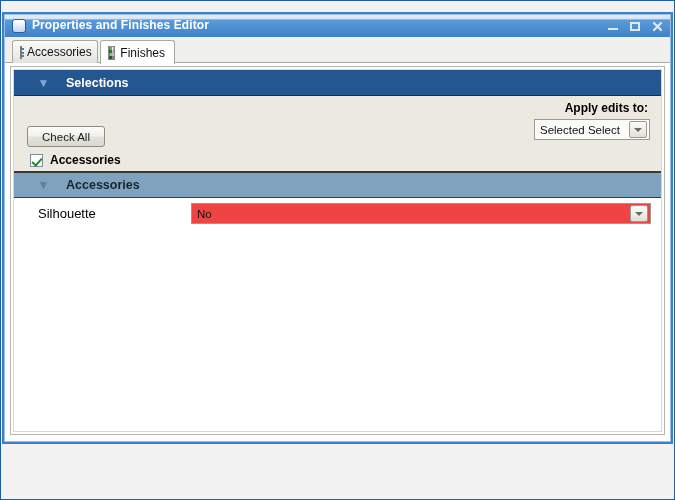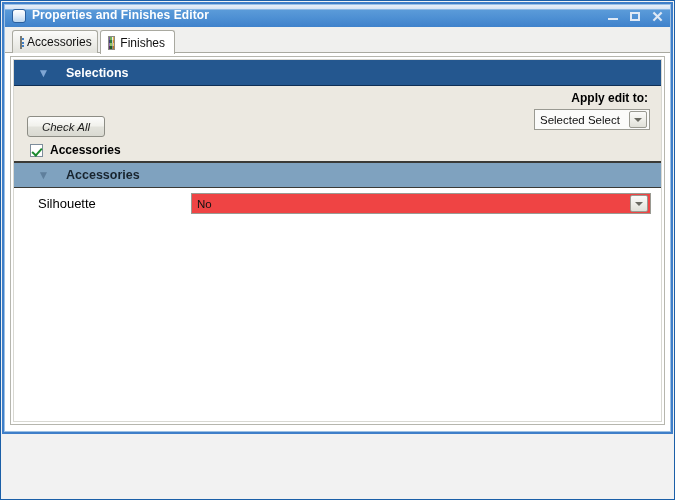--- a/index.html
+++ b/index.html
@@ -20,21 +20,21 @@
     position: absolute;
     left: 0; top: 0;
     width: 675px;
     height: 500px;
     box-sizing: border-box;
     background: #f2f2f2;
     border: 1px solid #1b5fa8;
   }
   .frame-inner {
     position: absolute;
-    left: 1px; top: 1px;
+    left: 1px; top: 11px;
     width: 671px;
     height: 432px;
     box-sizing: border-box;
     border: 2px solid #3f7fc9;
     background: #fdfdfd;
   }
   .frame-inner2 {
     position: absolute;
     left: 0px; top: 0px;
     right: 0; bottom: 0;
@@ -253,21 +253,21 @@
     border-radius: 3px;
     background: linear-gradient(to bottom, #fcfcfb 0%, #f1f1ec 48%, #e3e3dc 52%, #d9d9d1 100%);
     font-size: 11.5px;
     color: #1a1a1a;
     display: flex;
     align-items: center;
     justify-content: center;
     cursor: pointer;
     font-family: "Liberation Sans", sans-serif;
   }
-  .btn-check-all { left: 13px; top: 30px; width: 78px; font-style: italic; }
+  .btn-check-all { left: 13px; top: 30px; width: 78px; }
   .btn-uncheck-all { left: 93px; top: 30px; width: 90px; }
 
   .chk-row {
     position: absolute;
     left: 16px; top: 57px;
     display: flex;
     align-items: center;
     cursor: pointer;
   }
   .chk-box {
@@ -446,21 +446,21 @@
           <div class="selections-body">
 
             <div class="btn btn-check-all">Check All</div>
 
             <div class="chk-row">
               <span class="chk-box checked"></span>
               <span class="chk-label">Accessories</span>
             </div>
 
             <div class="apply-block">
-              <span class="apply-label">Apply edit to:</span>
+              <span class="apply-label">Apply edits to:</span>
               <div class="combo">
                 <span class="combo-value">Selected Select</span>
                 <span class="combo-arrow"></span>
               </div>
             </div>
           </div>
 
           <div class="section-head secondary">
             <span class="chev">▼</span>
             <span class="section-title">Accessories</span>

